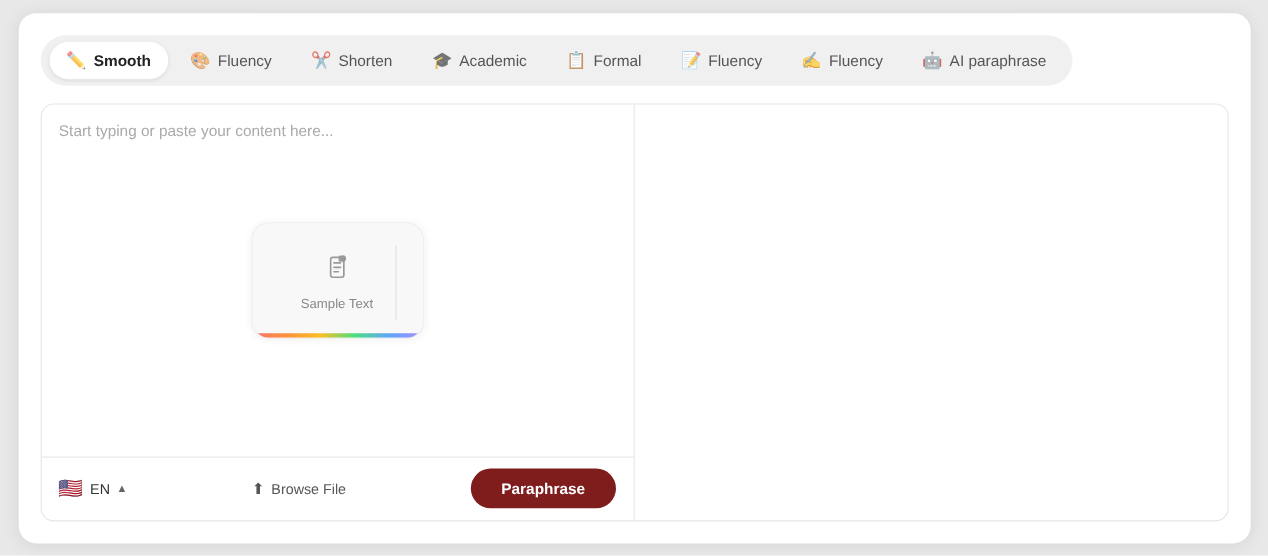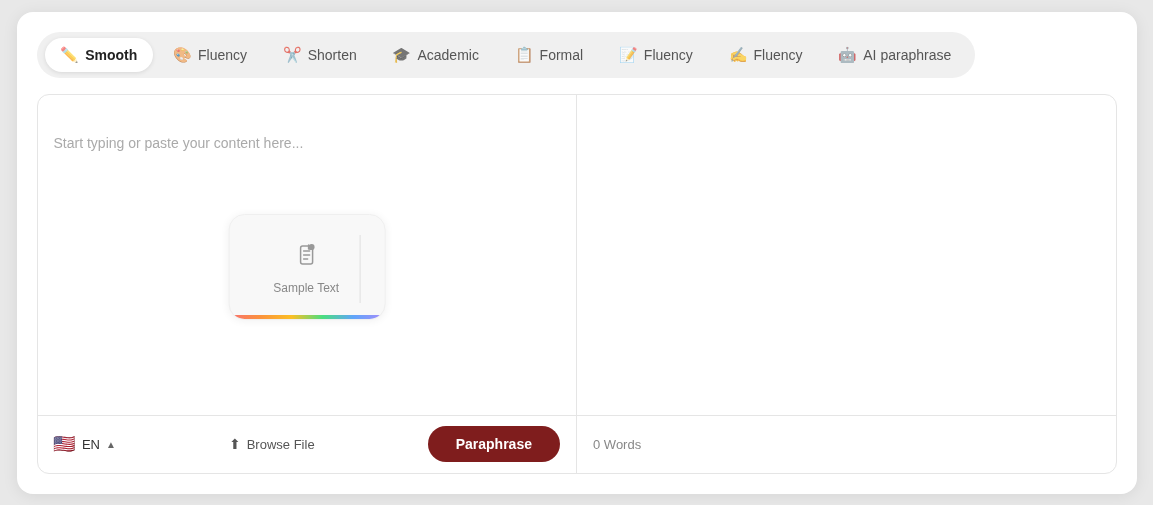--- a/index.html
+++ b/index.html
@@ -67,21 +67,20 @@
       flex: 1;
       display: flex;
       flex-direction: column;
       border-right: 1px solid #e5e5e5;
     }
     .text-input-area {
       flex: 1;
       padding: 16px;
       position: relative;
       overflow: hidden;
-      margin-top: 24px;
     }
     .placeholder-text {
       color: #aaa;
       font-size: 14px;
       position: absolute;
       top: 16px;
       left: 16px;
     }
 
     
@@ -287,19 +286,16 @@
         <div class="browse-file-btn">
           <span class="browse-icon">⬆</span>
           <span>Browse File</span>
         </div>
         <button class="paraphrase-btn">Paraphrase</button>
       </div>
     </div>
 
     <div class="right-panel">
       <div class="right-content"></div>
-      <div class="bottom-bar-right">
-        <span class="word-count">0 Words</span>
-      </div>
     </div>
 
   </div>
 </div>
 
 </body></html>

